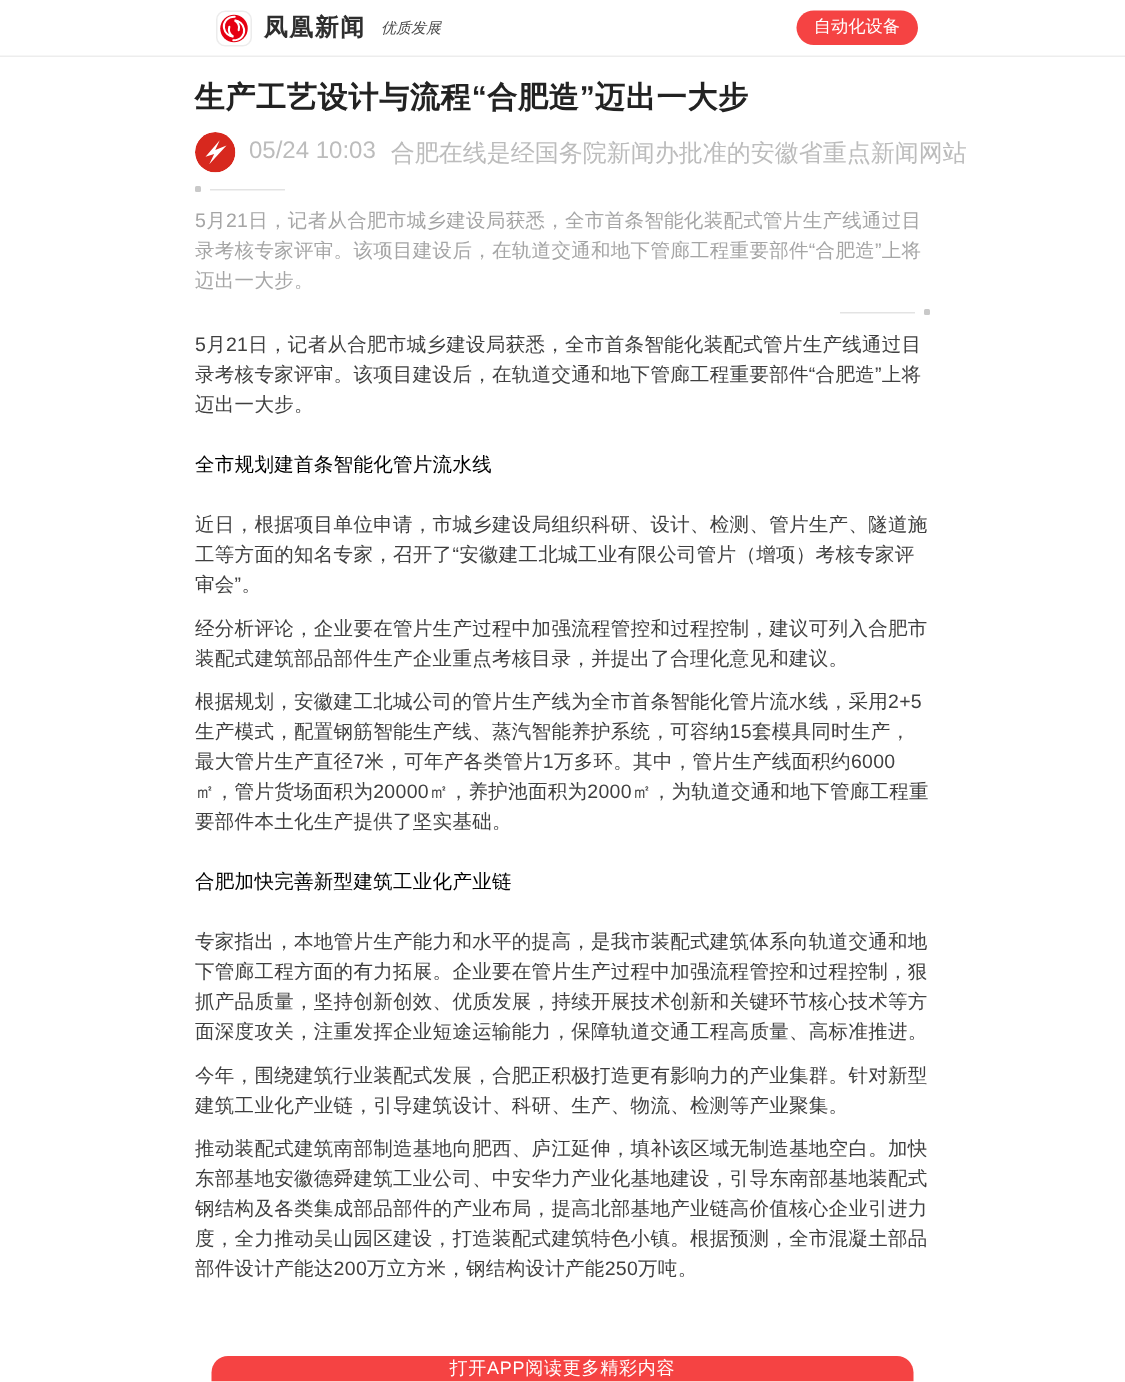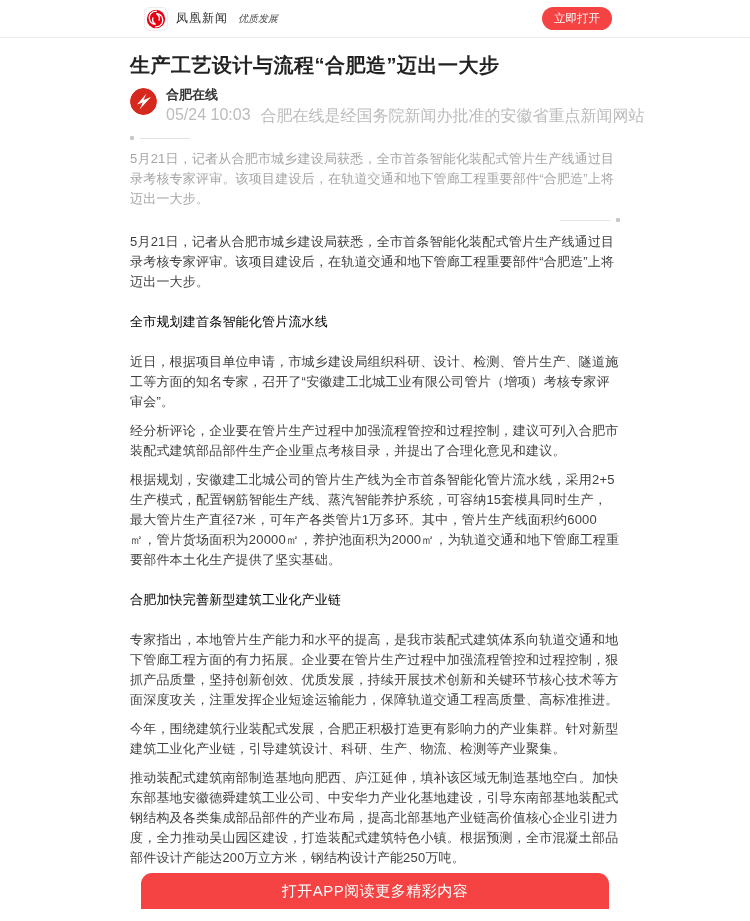--- a/index.html
+++ b/index.html
@@ -19,21 +19,21 @@
     height:38px;display:flex;align-items:center;justify-content:space-between;
     padding:0 138px 0 144px;border-bottom:1px solid #ededed;background:#fff;
   }
   .brand{display:flex;align-items:center;gap:8px;cursor:pointer;}
   .logo-box{
     width:24px;height:24px;border:1px solid #ececec;border-radius:6px;
     display:flex;align-items:center;justify-content:center;background:#fff;
   }
   .brand-name{
     font-family:"Liberation Serif","DejaVu Serif",serif;
-    font-weight:400;font-size:12px;color:#2e2e2e;letter-spacing:1px;white-space:nowrap;
+    font-weight:700;font-size:16px;color:#2e2e2e;letter-spacing:1px;white-space:nowrap;
   }
   .brand-tagline{
     font-family:"Liberation Serif","DejaVu Serif",serif;
     font-style:italic;font-size:10px;color:#4a4a4a;margin-left:2px;white-space:nowrap;
   }
   .open-btn{
     background:var(--accent-red,#f54343);color:#fff;border:none;outline:none;
     font-size:11.5px;line-height:1;padding:6px 12px;border-radius:999px;cursor:pointer;
     font-family:inherit;white-space:nowrap;
   }
@@ -57,58 +57,57 @@
   .deco.bottom .deco-line{margin-right:6px;}
   .summary-text{
     font-size:13px;line-height:20px;color:#a5a5a5;margin:8px 0;letter-spacing:0.2px;
   }
   
   .article-body{margin-top:4px;}
   .body-para{font-size:13px;line-height:20px;color:#3f3f3f;margin:9px 0;letter-spacing:0.2px;}
   .section-heading{font-size:13px;line-height:20px;color:#000000;margin:20px 0;letter-spacing:0.2px;}
   
   .bottom-bar{
-    position:absolute;left:0;right:0;bottom:0;margin:12px auto;
-    width:468px;height:36px;background:var(--accent-red,#f54343);
-    border-radius:11px 11px 0 0;color:#fff;font-size:15px;
+    position:absolute;left:0;right:0;bottom:0;margin:0 auto;
+    width:468px;height:17px;background:var(--accent-red,#f54343);
+    border-radius:11px 11px 0 0;color:#fff;font-size:12px;
     display:flex;align-items:center;justify-content:center;cursor:pointer;letter-spacing:0.5px;
   }
 </style>
 </head>
 <body>
 
 <div class="page">
 
   <header class="topbar">
     <div class="brand">
       <span class="logo-box">
         <svg width="22" height="22" viewBox="0 0 24 24">
           <circle cx="12" cy="12" r="10" style="fill:var(--logo-red,#e60012)"></circle>
           <path d="M12.5 3.4 C6.6 3.4 4.1 7.9 4.7 11.6 C5.3 15.2 8.2 17.6 11.5 17.9 C8.9 16.2 7.8 13.4 8.6 10.8" style="fill:none;stroke:#fff;stroke-width:1.5;stroke-linecap:round"></path>
           <path d="M11.5 20.6 C17.4 20.6 19.9 16.1 19.3 12.4 C18.7 8.8 15.8 6.4 12.5 6.1 C15.1 7.8 16.2 10.6 15.4 13.2" style="fill:none;stroke:#fff;stroke-width:1.5;stroke-linecap:round"></path>
         </svg>
       </span>
       <span class="brand-name">凤凰新闻</span>
       <span class="brand-tagline">优质发展</span>
     </div>
-    <button class="open-btn">立即打开</button>
+    <button class="open-btn">自动化设备</button>
   </header>
 
   <main class="content">
     <h1 class="title">生产工艺设计与流程“合肥造”迈出一大步</h1>
 
     <div class="author-row">
       <span class="avatar">
         <svg width="27" height="27" viewBox="0 0 27 27">
           <circle cx="13.5" cy="13.5" r="13.5" style="fill:var(--avatar-red,#d7281e)"></circle>
           <path d="M7 16.5 L16.5 5.5 L13.5 12 L21 9 L9.5 21.5 L12.8 14.6 Z" style="fill:#fff"></path>
         </svg>
       </span>
       <div class="author-info">
-        <div class="author-name">合肥在线</div>
         <div class="author-meta">
           <span>05/24 10:03</span>
           <span>合肥在线是经国务院新闻办批准的安徽省重点新闻网站</span>
         </div>
       </div>
     </div>
 
     <section class="summary">
       <div class="deco top">
         <span class="deco-dot"></span>

